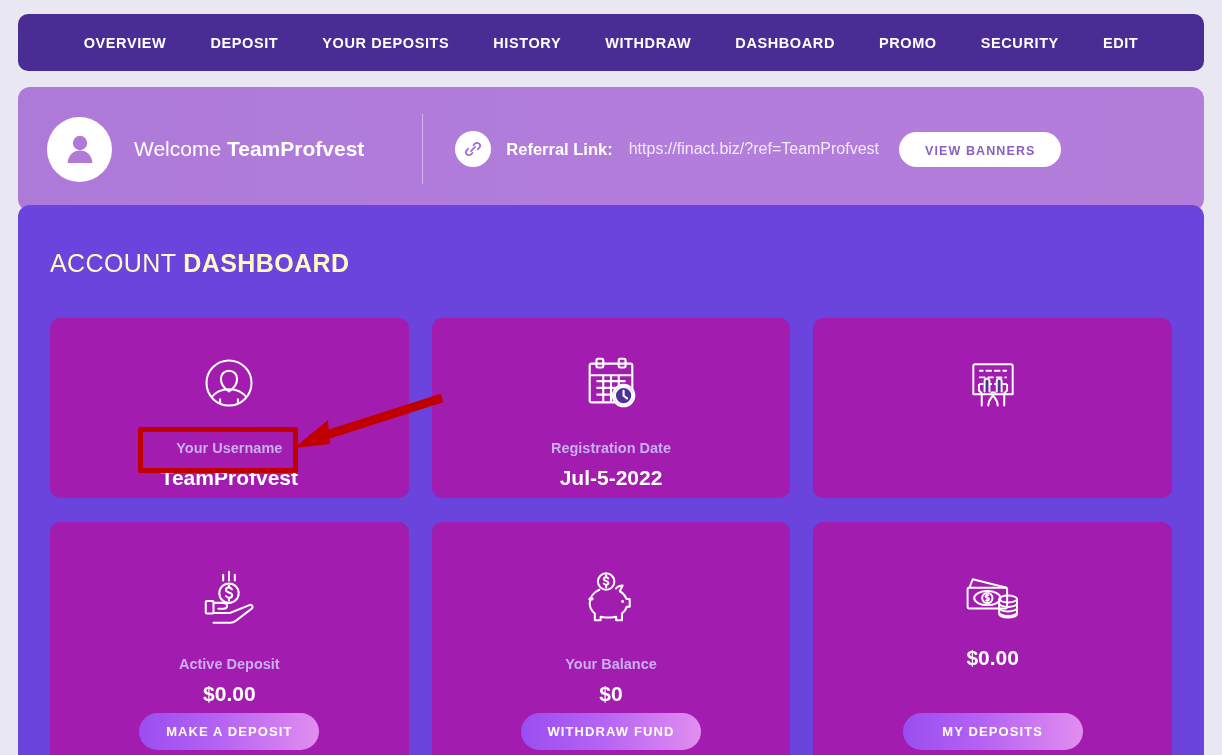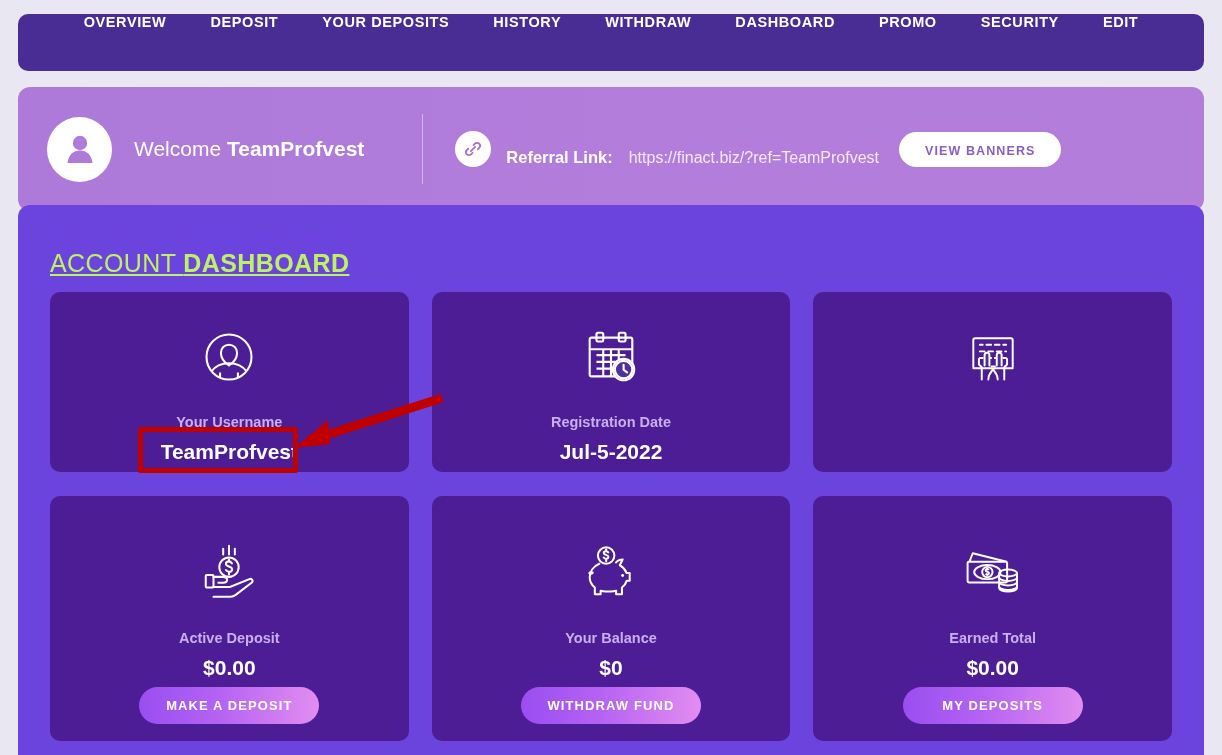--- a/index.html
+++ b/index.html
@@ -18,20 +18,21 @@
   
   .navbar {
     position: absolute;
     left: 18px;
     top: 14px;
     width: 1186px;
     height: 57px;
     background: #4a2d94;
     border-radius: 10px;
     display: flex;
+    align-items: center;
     justify-content: center;
     gap: 0px;
   }
   .nav-item {
     color: #ffffff;
     font-size: 14.5px;
     font-weight: bold;
     letter-spacing: 0.6px;
     padding: 0 22px;
     white-space: nowrap;
@@ -75,21 +76,21 @@
   .vdivider {
     width: 1px;
     height: 70px;
     background: rgba(255,255,255,0.45);
     margin-left: 58px;
     margin-right: 0;
     flex: none;
   }
   .ref-group {
     display: flex;
-    align-items: flex-end;
+    align-items: center;
     margin-left: 32px;
   }
   .link-badge {
     width: 36px;
     height: 36px;
     border-radius: 50%;
     background: #ffffff;
     display: flex;
     align-items: center;
     justify-content: center;
@@ -130,36 +131,35 @@
     left: 18px;
     top: 205px;
     width: 1186px;
     height: 560px;
     background: #6a44dd;
     border-radius: 12px 12px 0 0;
     box-sizing: border-box;
     padding: 44px 32px 0 32px;
   }
   .dash-title {
-    color: #bef264;
+    color: #fef9c3;
     font-size: 25px;
     letter-spacing: 0.4px;
-    margin: 0 0 14px 0;
+    margin: 0 0 40px 0;
     font-weight: normal;
-    text-decoration: underline;
   }
   .dash-title b { font-weight: bold; }
 
   .grid {
     display: grid;
     grid-template-columns: repeat(3, 1fr);
     gap: 24px 23px;
   }
   .card {
-    background: #4c1d95;
+    background: #a21caf;
     border-radius: 10px;
     text-align: center;
     box-sizing: border-box;
     position: relative;
   }
   .card-top { height: 180px; padding-top: 28px; }
   .card-bottom { height: 245px; padding-top: 40px; }
   .card-icon {
     display: flex;
     align-items: center;
@@ -366,21 +366,20 @@
           <circle cx="28" cy="29" r="5.5"></circle>
           <path d="M29.6 26.8 c-.5-.6-1.1-.9-1.7-.9 -1 0-1.7.6-1.7 1.4 0 1.8 3.5 1 3.5 2.8 0 .8-.8 1.4-1.8 1.4 -.6 0-1.2-.3-1.7-.9"></path>
           <path d="M28 24.6 v1.1 M28 32.3 v1.1"></path>
           <ellipse cx="50" cy="30" rx="9.5" ry="3.6"></ellipse>
           <path d="M40.5 30 v16 c0 2 4.3 3.6 9.5 3.6 s9.5-1.6 9.5-3.6 v-16"></path>
           <path d="M40.5 34.8 c0 2 4.3 3.6 9.5 3.6 s9.5-1.6 9.5-3.6"></path>
           <path d="M40.5 39.6 c0 2 4.3 3.6 9.5 3.6 s9.5-1.6 9.5-3.6"></path>
           <path d="M40.5 44.4 c0 2 4.3 3.6 9.5 3.6 s9.5-1.6 9.5-3.6"></path>
         </svg>
       </div>
-      <div class="card-label">Earned Total</div>
       <div class="card-value">$0.00</div>
       <button class="card-btn">MY DEPOSITS</button>
     </div>
   </div>
 </div>
 
 <div class="annot-box"></div>
 <svg class="annot-arrow" viewBox="0 0 180 80">
   <path d="M162 8 L40 47" stroke="#c00000" stroke-width="9" stroke-linecap="butt"></path>
   <path d="M14 58 L48 30 L50 54 Z" fill="#c00000"></path>

